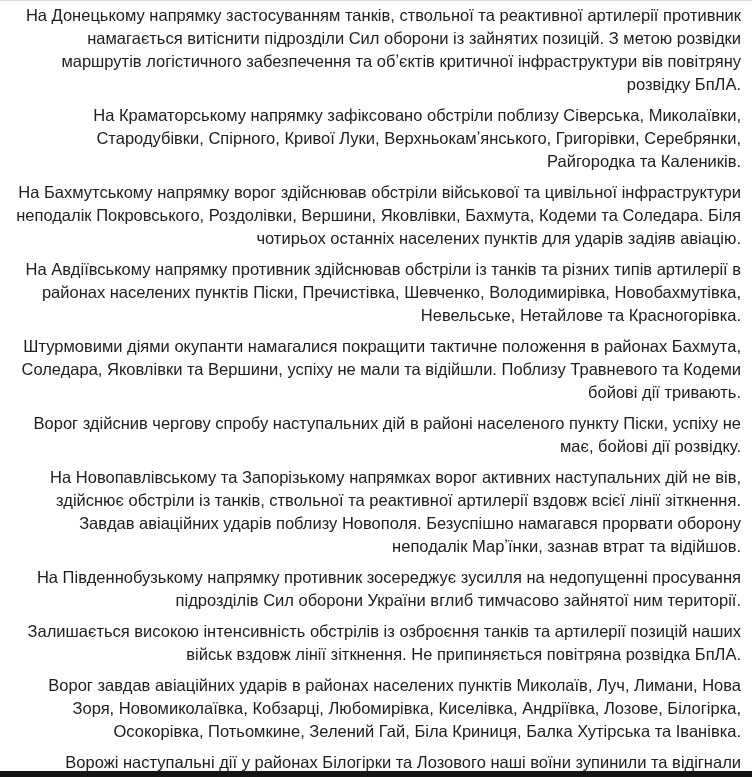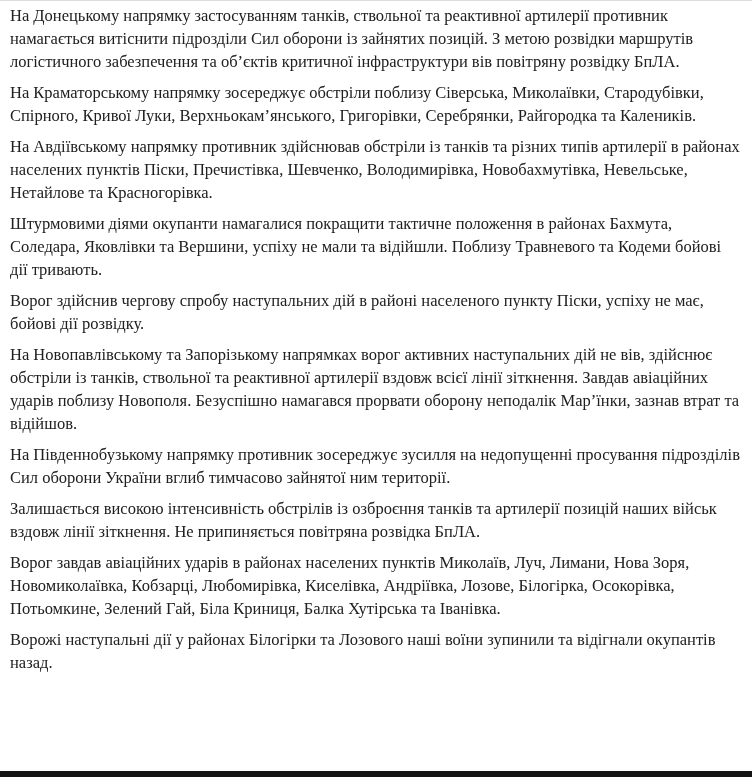--- a/index.html
+++ b/index.html
@@ -27,41 +27,41 @@
     box-sizing: border-box;
     width: 752px;
     padding: 4px 11px 0 10px;
     color: #202020;
     font-size: 16.5px;
     line-height: 23px;
     letter-spacing: 0px;
   }
   .report-text p {
     margin: 0 0 8px 0;
-    text-align: left;
-    font-family: Liberation Serif, serif;
+    text-align: right;
   }
   .bottom-bar {
     position: absolute;
     left: 0;
     bottom: 0;
     width: 100%;
     height: 6px;
     background: #141414;
   }
 </style>
 </head>
 <body>
 
 <div class="page">
   <div class="top-divider"></div>
 
   <div class="report-text">
     <p>На Донецькому напрямку застосуванням танків, ствольної та реактивної артилерії противник намагається витіснити підрозділи Сил оборони із зайнятих позицій. З метою розвідки маршрутів логістичного забезпечення та обʼєктів критичної інфраструктури вів повітряну розвідку БпЛА.</p>
-    <p>На Краматорському напрямку зосереджує обстріли поблизу Сіверська, Миколаївки, Стародубівки, Спірного, Кривої Луки, Верхньокамʼянського, Григорівки, Серебрянки, Райгородка та Калеників.</p>
+    <p>На Краматорському напрямку зафіксовано обстріли поблизу Сіверська, Миколаївки, Стародубівки, Спірного, Кривої Луки, Верхньокамʼянського, Григорівки, Серебрянки, Райгородка та Калеників.</p>
+    <p>На Бахмутському напрямку ворог здійснював обстріли військової та цивільної інфраструктури неподалік Покровського, Роздолівки, Вершини, Яковлівки, Бахмута, Кодеми та Соледара. Біля чотирьох останніх населених пунктів для ударів задіяв авіацію.</p>
     <p>На Авдіївському напрямку противник здійснював обстріли із танків та різних типів артилерії в районах населених пунктів Піски, Пречистівка, Шевченко, Володимирівка, Новобахмутівка, Невельське, Нетайлове та Красногорівка.</p>
     <p>Штурмовими діями окупанти намагалися покращити тактичне положення в районах Бахмута, Соледара, Яковлівки та Вершини, успіху не мали та відійшли. Поблизу Травневого та Кодеми бойові дії тривають.</p>
     <p>Ворог здійснив чергову спробу наступальних дій в районі населеного пункту Піски, успіху не має, бойові дії розвідку.</p>
     <p>На Новопавлівському та Запорізькому напрямках ворог активних наступальних дій не вів, здійснює обстріли із танків, ствольної та реактивної артилерії вздовж всієї лінії зіткнення. Завдав авіаційних ударів поблизу Новополя. Безуспішно намагався прорвати оборону неподалік Марʼїнки, зазнав втрат та відійшов.</p>
     <p>На Південнобузькому напрямку противник зосереджує зусилля на недопущенні просування підрозділів Сил оборони України вглиб тимчасово зайнятої ним території.</p>
     <p>Залишається високою інтенсивність обстрілів із озброєння танків та артилерії позицій наших військ вздовж лінії зіткнення. Не припиняється повітряна розвідка БпЛА.</p>
     <p>Ворог завдав авіаційних ударів в районах населених пунктів Миколаїв, Луч, Лимани, Нова Зоря, Новомиколаївка, Кобзарці, Любомирівка, Киселівка, Андріївка, Лозове, Білогірка, Осокорівка, Потьомкине, Зелений Гай, Біла Криниця, Балка Хутірська та Іванівка.</p>
     <p>Ворожі наступальні дії у районах Білогірки та Лозового наші воїни зупинили та відігнали окупантів назад.</p>
   </div>
 

